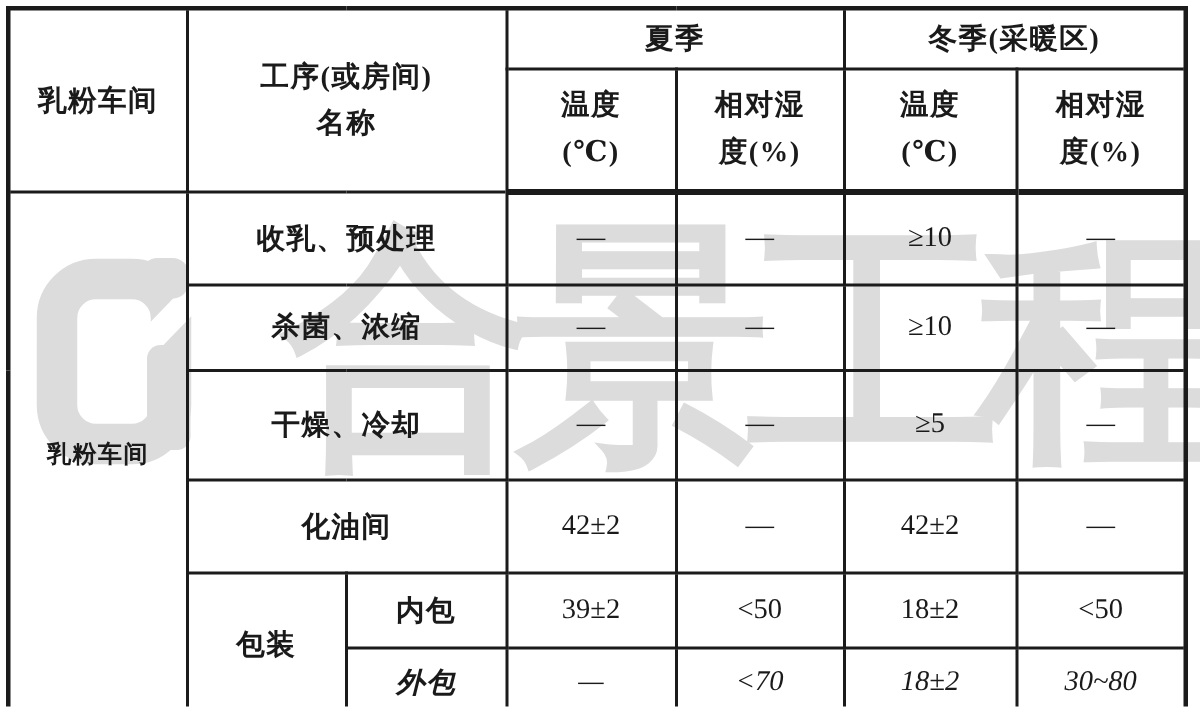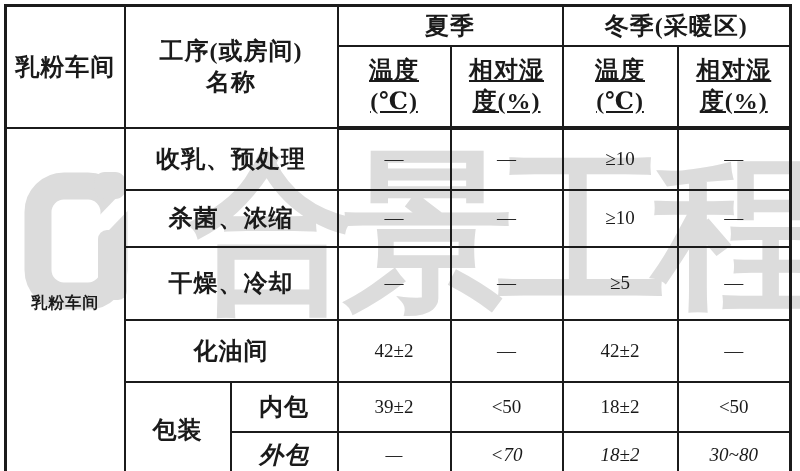--- a/index.html
+++ b/index.html
@@ -54,24 +54,24 @@
     border: 3px solid #1b1b1b;
   }
   table.main td {
     border: 2px solid #1b1b1b;
     text-align: center;
     vertical-align: middle;
     padding: 0;
     color: #1a1a1a;
     background: transparent;
   }
-  tr.h2 td { border-bottom-width: 4px; text-decoration: underline; }
+  tr.h2 td { border-bottom-width: 4px; }
   .cn {
     font-weight: 700;
-    font-size: 24px;
+    font-size: 19px;
     letter-spacing: 1px;
   }
   .val {
     font-weight: 400;
     font-size: 19px;
   }
   .two-line span { display: block; line-height: 31px; }
   td.building-cell { padding-top: 16px; font-size: 16px; }
 </style>
 </head>

